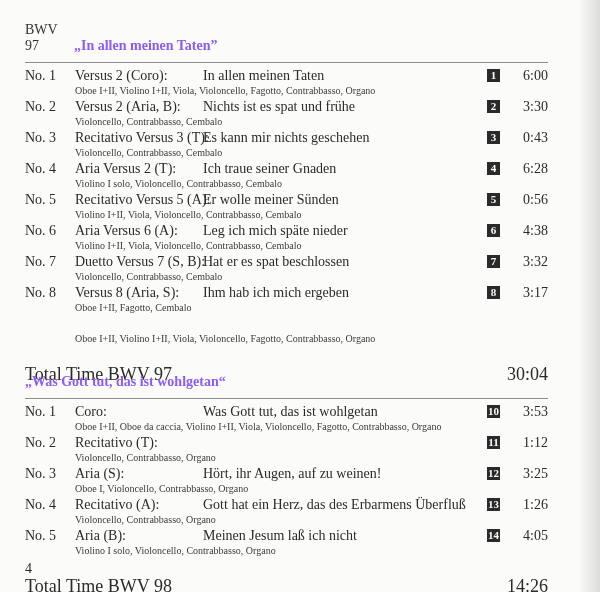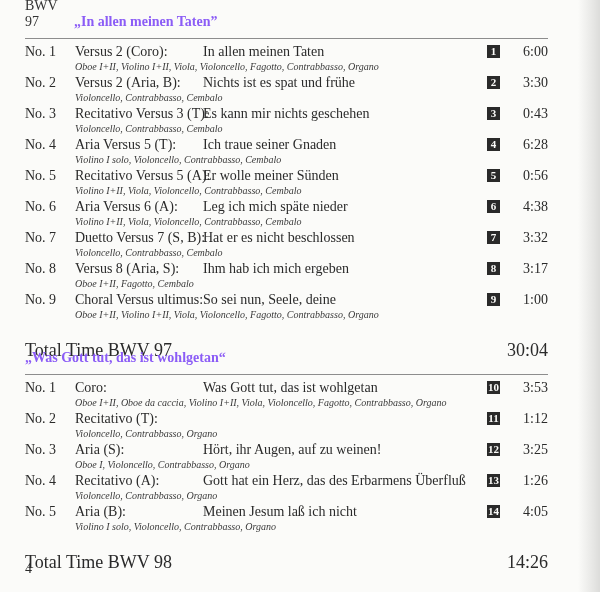--- a/index.html
+++ b/index.html
@@ -32,20 +32,21 @@
       position: absolute;
       left: 0;
       width: 523px;
     }
     .work-header {
       height: 26px;
       display: flex;
       align-items: flex-end;
       font-size: 14px;
       line-height: 16px;
+      margin-top: 24px;
     }
     .bwv {
       width: 49px;
       color: #333;
     }
     .work-title {
       font-weight: bold;
       color: #8b5cf6;
     }
     .rule {
@@ -95,21 +96,20 @@
       font-weight: bold;
     }
     .duration {
       position: absolute;
       right: 0;
     }
     .instruments {
       position: absolute;
       top: 17px;
       left: 50px;
-      font-style: italic;
       font-size: 10px;
       line-height: 13px;
       color: #3a3a3a;
       white-space: nowrap;
     }
     .total {
       position: relative;
       height: 20px;
       font-size: 18px;
       line-height: 20px;
@@ -162,21 +162,21 @@
             <span class="movement">Recitativo Versus 3 (T):</span>
             <span class="incipit">Es kann mir nichts geschehen</span>
             <span class="badge">3</span>
             <span class="duration">0:43</span>
           </div>
           <div class="instruments">Violoncello, Contrabbasso, Cembalo</div>
         </div>
         <div class="track">
           <div class="line1">
             <span class="no">No. 4</span>
-            <span class="movement">Aria Versus 5 (T):</span>
+            <span class="movement">Aria Versus 2 (T):</span>
             <span class="incipit">Ich traue seiner Gnaden</span>
             <span class="badge">4</span>
             <span class="duration">6:28</span>
           </div>
           <div class="instruments">Violino I solo, Violoncello, Contrabbasso, Cembalo</div>
         </div>
         <div class="track">
           <div class="line1">
             <span class="no">No. 5</span>
             <span class="movement">Recitativo Versus 5 (A):</span>
@@ -193,44 +193,37 @@
             <span class="incipit">Leg ich mich späte nieder</span>
             <span class="badge">6</span>
             <span class="duration">4:38</span>
           </div>
           <div class="instruments">Violino I+II, Viola, Violoncello, Contrabbasso, Cembalo</div>
         </div>
         <div class="track">
           <div class="line1">
             <span class="no">No. 7</span>
             <span class="movement">Duetto Versus 7 (S, B):</span>
-            <span class="incipit">Hat er es nicht beschlossen</span>
+            <span class="incipit">Hat er es spat beschlossen</span>
             <span class="badge">7</span>
             <span class="duration">3:32</span>
           </div>
           <div class="instruments">Violoncello, Contrabbasso, Cembalo</div>
         </div>
         <div class="track">
           <div class="line1">
             <span class="no">No. 8</span>
             <span class="movement">Versus 8 (Aria, S):</span>
             <span class="incipit">Ihm hab ich mich ergeben</span>
             <span class="badge">8</span>
             <span class="duration">3:17</span>
           </div>
           <div class="instruments">Oboe I+II, Fagotto, Cembalo</div>
         </div>
         <div class="track">
-          <div class="line1">
-            <span class="no">No. 9</span>
-            <span class="movement">Choral Versus ultimus:</span>
-            <span class="incipit">So sei nun, Seele, deine</span>
-            <span class="badge">9</span>
-            <span class="duration">1:00</span>
-          </div>
           <div class="instruments">Oboe I+II, Violino I+II, Viola, Violoncello, Fagotto, Contrabbasso, Organo</div>
         </div>
       </div>
     <div class="total">
       <span class="label">Total Time BWV 97</span>
       <span class="value">30:04</span>
     </div>
   </div>
 
   <div class="work" style="top:340px;">

